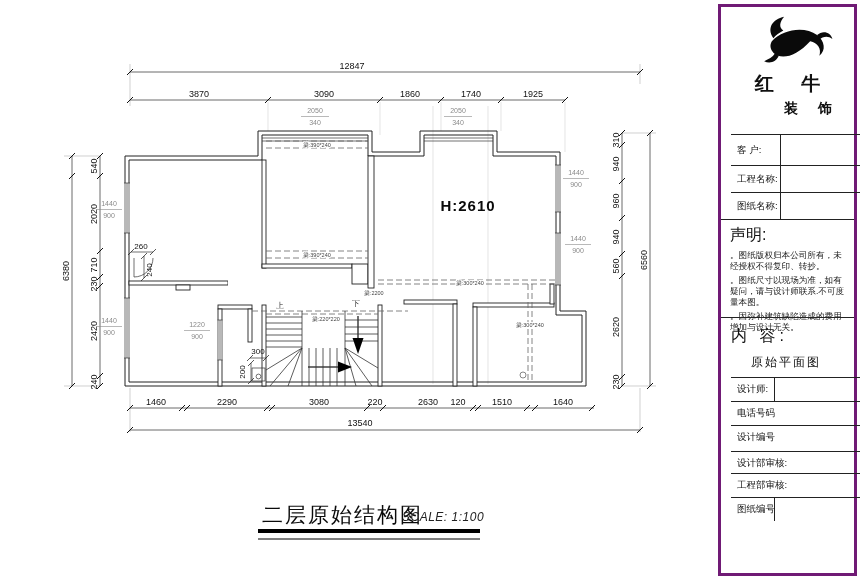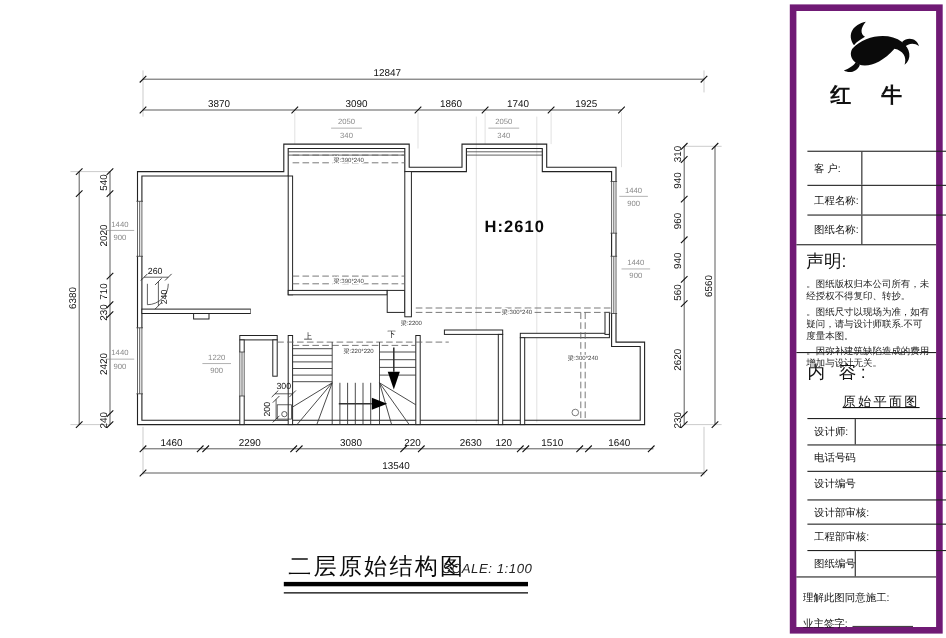--- a/index.html
+++ b/index.html
@@ -3,42 +3,42 @@
 <meta charset="utf-8">
 <style>
   * { margin:0; padding:0; box-sizing:border-box; }
   html,body { width:860px; height:580px; background:#ffffff; overflow:hidden;
               font-family:"Liberation Sans", sans-serif; color:#111; }
   .sheet { position:relative; width:704px; height:580px; background:#fff; }
   #plan-svg { position:absolute; left:0; top:0; }
 
   
   .titleblock { position:absolute; left:718px; top:4px; width:139px; height:572px;
-                border:6px solid #701a75; background:#fff; }
+                border:3px solid #701a75; background:#fff; }
   .tb-logo { position:absolute; left:0; top:0; width:100%; height:127px; }
   .brand1 { text-align:center; font-size:19px; font-weight:bold; letter-spacing:11px;
             margin-top:64px; text-indent:11px; }
   .brand2 { text-align:right; font-size:14px; font-weight:bold; letter-spacing:8px;
             padding-right:14px; margin-top:3px; }
   .logo-svg { position:absolute; left:24px; top:6px; }
   .tb-row { position:absolute; left:0; width:100%; border-top:1px solid #222;
             display:flex; align-items:center; font-size:9.5px;margin-left:10px; }
   .tb-row .lab { padding-left:6px; white-space:nowrap; }
   .tb-row.div3 .lab { width:50px; border-right:1px solid #222; height:100%;
                       display:flex; align-items:center; }
   .tb-row.divsm .lab { width:44px; border-right:1px solid #222; height:100%;
                        display:flex; align-items:center; }
   .tb-statement { position:absolute; left:0; top:212px; width:100%; height:98px;
                   border-top:1px solid #222; padding:5px 5px 0 9px; }
   .stmt-title { font-size:16px; margin-bottom:4px; }
   .stmt-item { font-size:8.6px; line-height:1.32; color:#222; margin-bottom:2px; }
   .tb-content { position:absolute; left:0; top:310px; width:100%; height:60px;
                 border-top:1px solid #222; padding:8px 6px 0 10px; }
   .content-label { font-size:16px; letter-spacing:4px; }
-  .content-value { font-size:12px; margin-top:7px; margin-left:32px; letter-spacing:2px;text-decoration:underline; }
+  .content-value { font-size:12px; margin-top:7px; margin-left:20px; letter-spacing:2px; }
   .tb-footer { position:absolute; left:0; top:514px; width:100%; height:57px;
                border-top:1px solid #222; padding:12px 4px 0 6px; font-size:9.5px; }
   .sign-line { display:inline-block; width:55px; border-bottom:1px solid #444;
                height:10px; margin-left:4px; }
   .footer-l2 { margin-top:10px; }
 </style>
 </head>
 <body>
 
 <div class="sheet">
@@ -271,20 +271,21 @@
     <div class="tb-logo">
       <svg class="logo-svg" width="92" height="58" viewBox="0 0 120 72">
         <g fill="#0a0a0a">
           <path d="M37,31 C28,18 36,6 51,3 C45,10 44,17 50,21 C45,24 40,27 37,31 Z"></path>
           <path d="M35,35 C50,19 78,15 94,27 C104,35 106,47 97,54 C100,45 95,37 85,35 C67,55 47,60 37,50 C33,45 32,40 35,35 Z"></path>
           <path d="M94,27 C101,20 112,23 114,32 C108,27 101,29 97,33 Z"></path>
           <path d="M44,54 C41,62 32,65 25,61 C31,58 36,56 39,51 Z"></path>
         </g>
       </svg>
       <div class="brand1">红 牛</div>
+      <div class="brand2">装 饰</div>
     </div>
 
     <div class="tb-row div3" style="top:127px;height:31px;">
       <div class="lab">客  户:</div>
     </div>
     <div class="tb-row div3" style="top:158px;height:27px;">
       <div class="lab">工程名称:</div>
     </div>
     <div class="tb-row div3" style="top:185px;height:27px;">
       <div class="lab">图纸名称:</div>
@@ -314,20 +315,14 @@
     <div class="tb-row" style="top:444px;height:24px;">
       <div class="lab">设计部审核:</div>
     </div>
     <div class="tb-row" style="top:466px;height:24px;">
       <div class="lab">工程部审核:</div>
     </div>
     <div class="tb-row divsm" style="top:490px;height:24px;">
       <div class="lab">图纸编号</div>
     </div>
 
-    <div class="tb-footer">
-      <div>理解此图同意施工:</div>
-      <div class="footer-l2">
-        <span>业主签字:</span><span class="sign-line"></span>
-      </div>
-    </div>
   </div>
 </div>
 
 </body></html>

